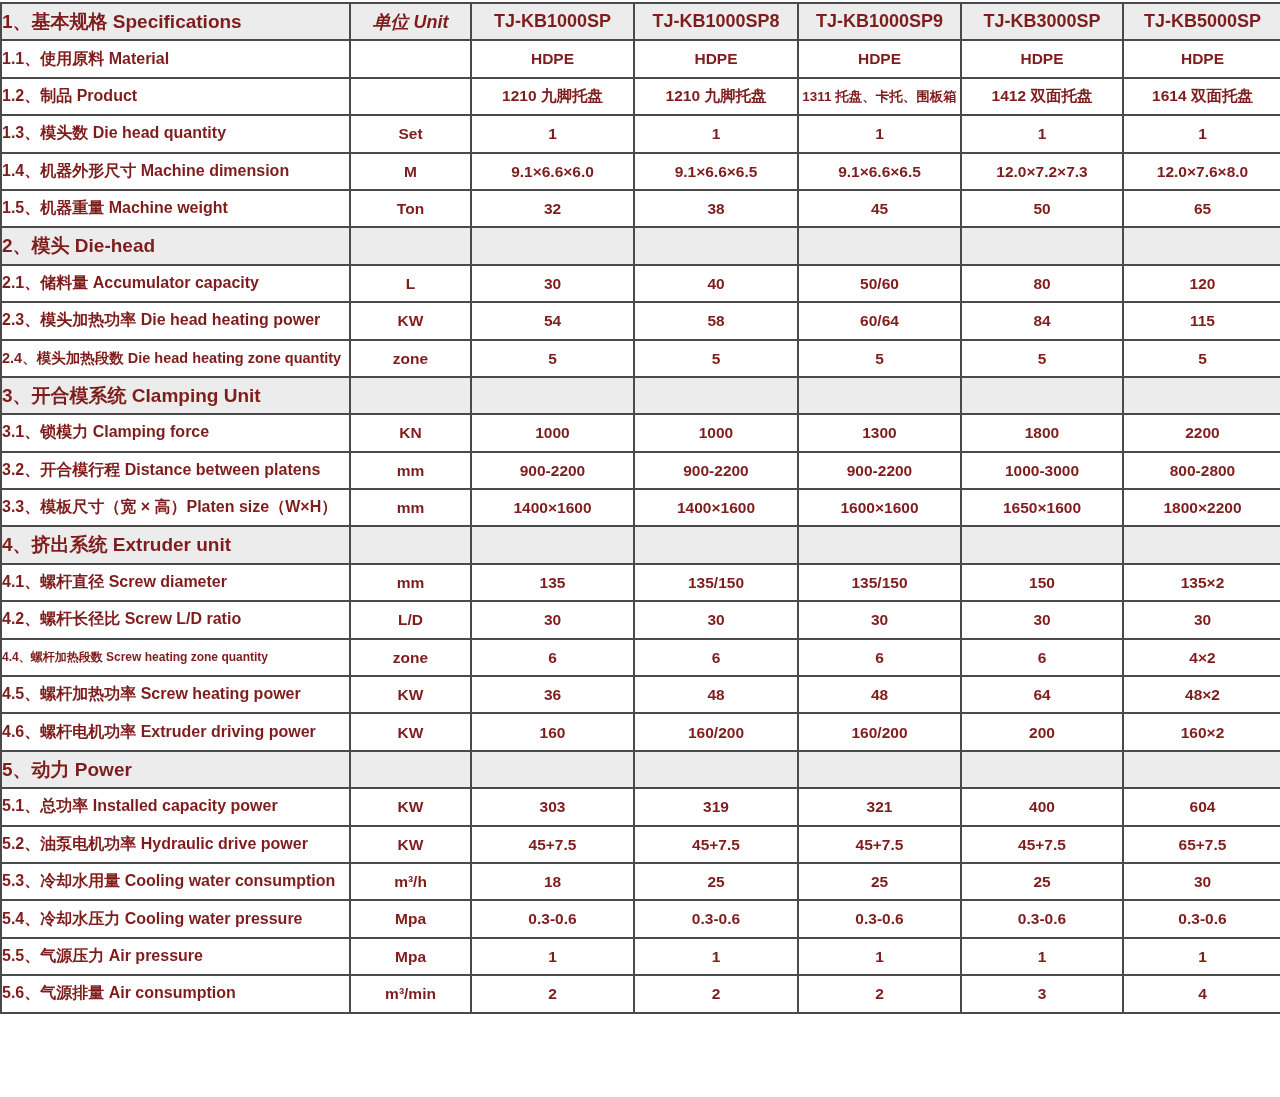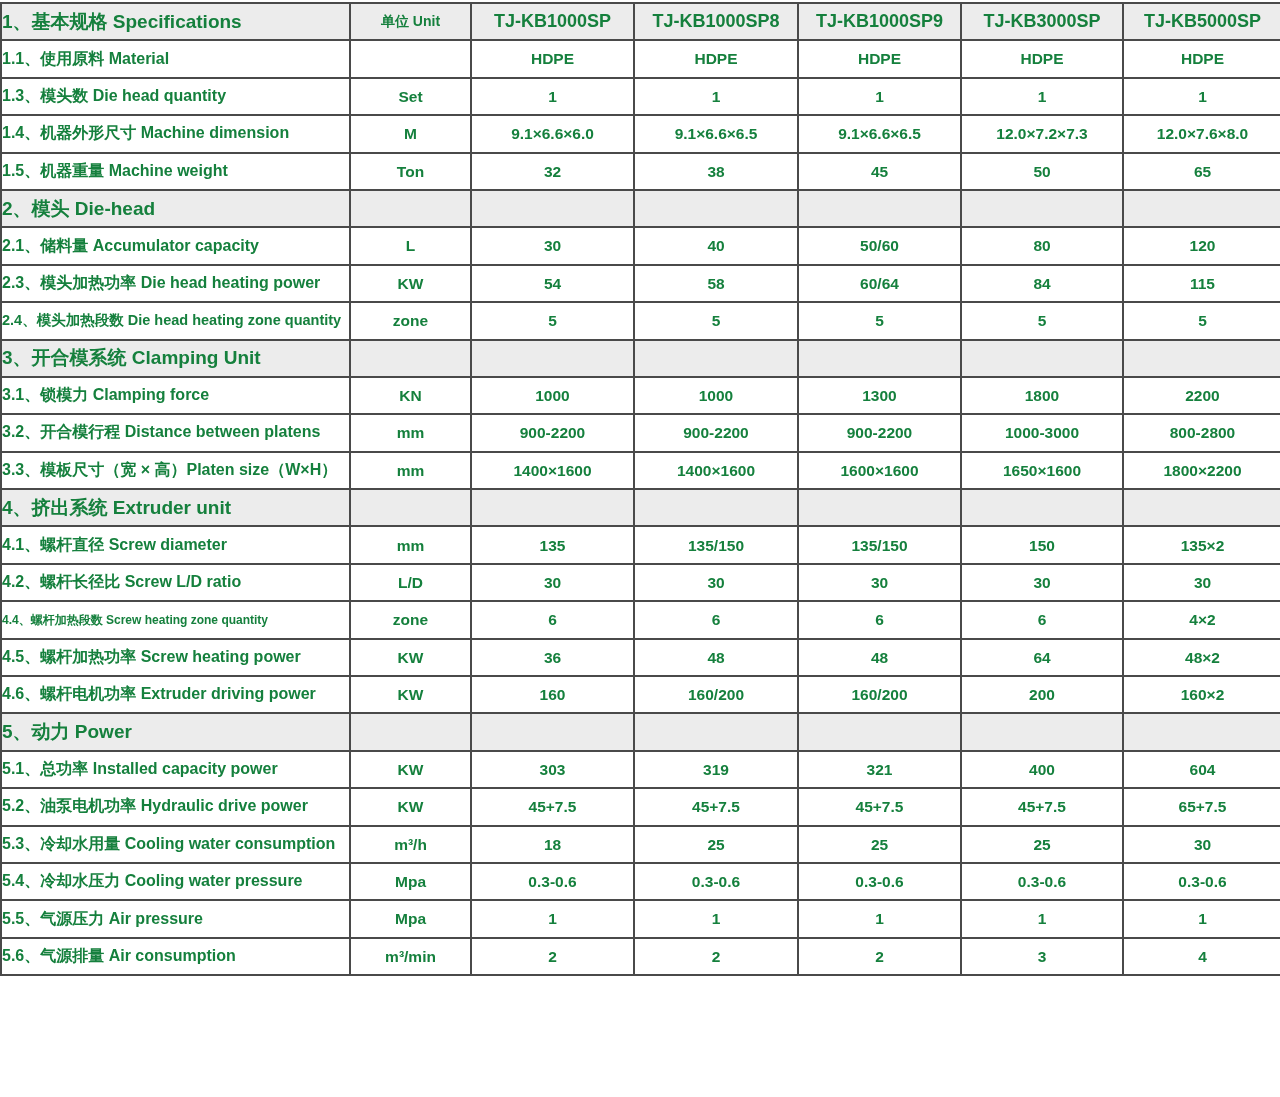--- a/index.html
+++ b/index.html
@@ -8,21 +8,21 @@
     background: #ffffff;
   }
   .page {
     position: relative;
     width: 1280px;
     height: 1097px;
     background: #ffffff;
     overflow: hidden;
     font-family: "Liberation Sans", "DejaVu Sans", sans-serif;
     font-weight: 700;
-    color: #15803d;
+    color: #7f1d1d;
   }
   table.spec-table {
     border-collapse: collapse;
     table-layout: fixed;
     width: 1280px;
     margin-top: 2px;
   }
   table.spec-table td, table.spec-table th {
     border: 2px solid #4a4a4a;
     height: 35.4px;
@@ -44,21 +44,21 @@
   }
   td.c-title {
     text-align: left;
     padding-left: 21px;
   }
   td.c-center {
     text-align: center;
   }
   .t-title   { font-size: 19px; }
   .t-model   { font-size: 18px; }
-  .t-unithdr { font-size: 14px; }
+  .t-unithdr { font-size: 18px; font-style: italic; }
   .t-label   { font-size: 16px; }
   .t-val     { font-size: 15.5px; }
   span.cellspan {
     display: inline-block;
     white-space: nowrap;
     vertical-align: middle;
   }
 </style>
 </head>
 <body>
@@ -87,20 +87,29 @@
         <tr class="data-row">
           <td class="c-label"><span class="cellspan t-label">1.1、使用原料 Material</span></td>
           <td class="c-center"><span class="cellspan t-val"></span></td>
           <td class="c-center"><span class="cellspan t-val">HDPE</span></td>
           <td class="c-center"><span class="cellspan t-val">HDPE</span></td>
           <td class="c-center"><span class="cellspan t-val">HDPE</span></td>
           <td class="c-center"><span class="cellspan t-val">HDPE</span></td>
           <td class="c-center"><span class="cellspan t-val">HDPE</span></td>
         </tr>
         <tr class="data-row">
+          <td class="c-label"><span class="cellspan t-label">1.2、制品 Product</span></td>
+          <td class="c-center"><span class="cellspan t-val"></span></td>
+          <td class="c-center"><span class="cellspan t-val">1210 九脚托盘</span></td>
+          <td class="c-center"><span class="cellspan t-val">1210 九脚托盘</span></td>
+          <td class="c-center"><span class="cellspan t-val" style="font-size: 13.5px;">1311 托盘、卡托、围板箱</span></td>
+          <td class="c-center"><span class="cellspan t-val">1412 双面托盘</span></td>
+          <td class="c-center"><span class="cellspan t-val">1614 双面托盘</span></td>
+        </tr>
+        <tr class="data-row">
           <td class="c-label"><span class="cellspan t-label">1.3、模头数 Die head quantity</span></td>
           <td class="c-center"><span class="cellspan t-val">Set</span></td>
           <td class="c-center"><span class="cellspan t-val">1</span></td>
           <td class="c-center"><span class="cellspan t-val">1</span></td>
           <td class="c-center"><span class="cellspan t-val">1</span></td>
           <td class="c-center"><span class="cellspan t-val">1</span></td>
           <td class="c-center"><span class="cellspan t-val">1</span></td>
         </tr>
         <tr class="data-row">
           <td class="c-label"><span class="cellspan t-label">1.4、机器外形尺寸 Machine dimension</span></td>

